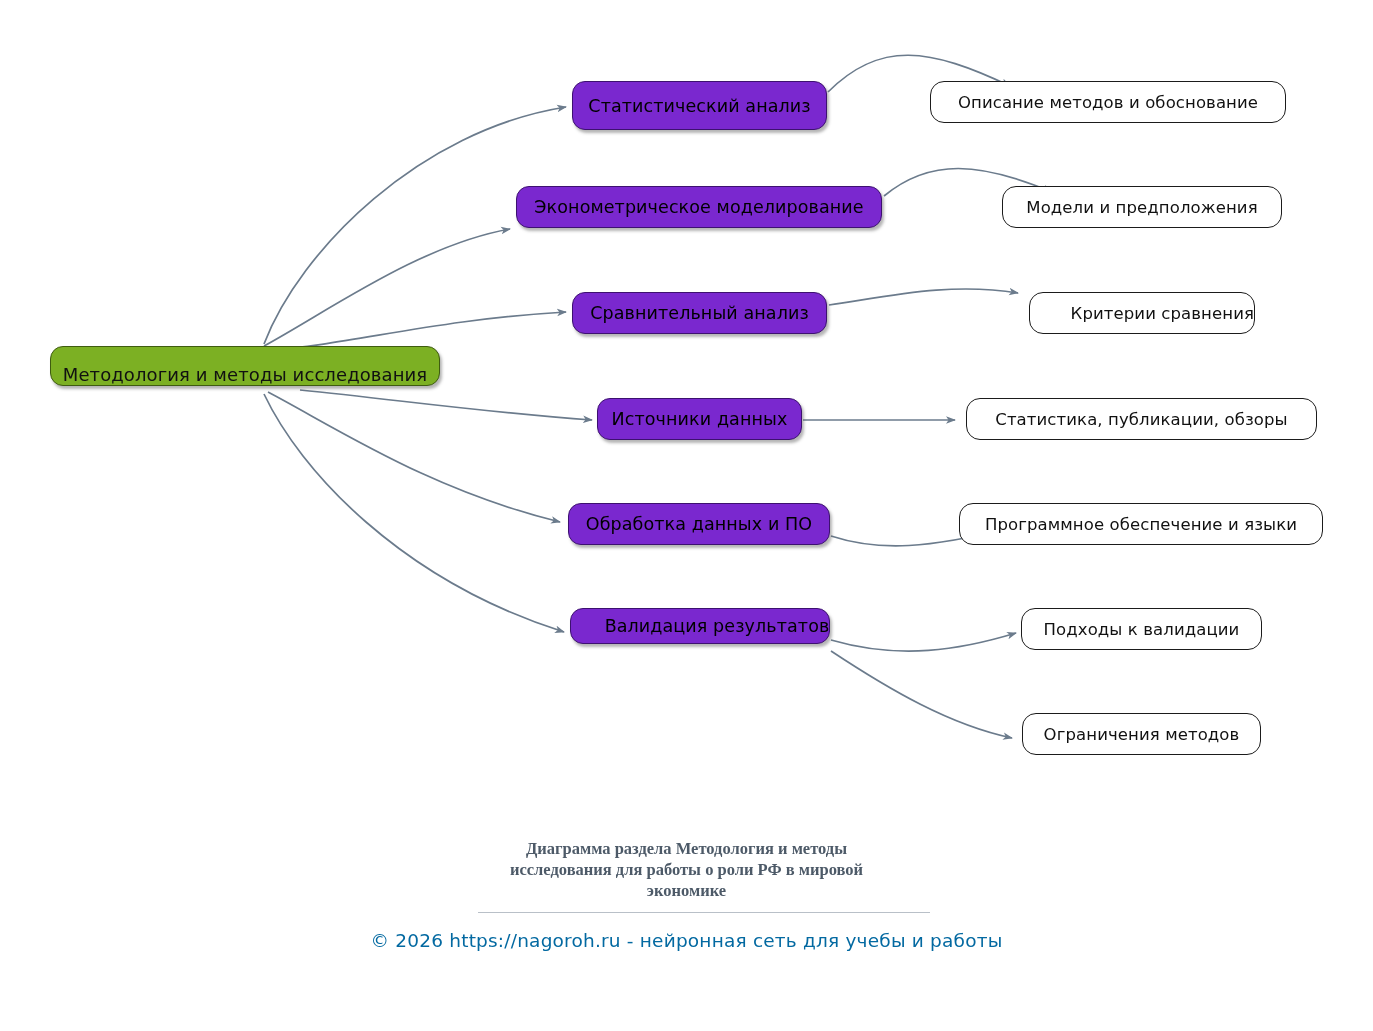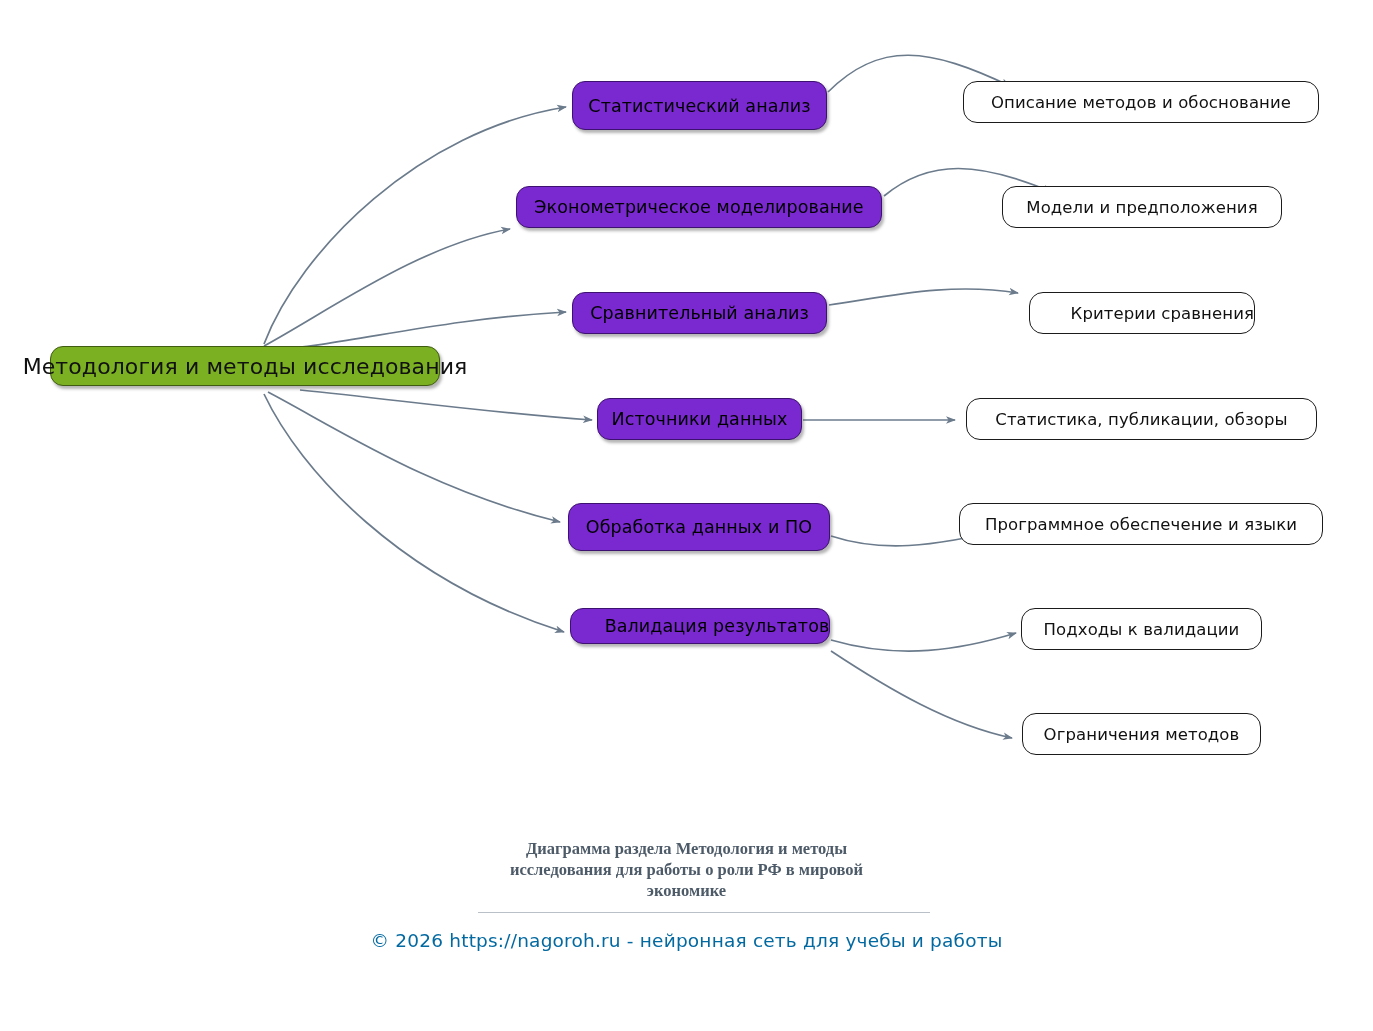--- a/index.html
+++ b/index.html
@@ -38,23 +38,24 @@
     justify-content: center;
     white-space: nowrap;
     border-radius: 13px;
     font-family: "DejaVu Sans", "Liberation Sans", sans-serif;
   }
 
   .node-root {
     background: #7cb023;
     border: 1.6px solid #3f5c10;
     color: #111111;
-    font-size: 22px;
+    font-size: 18px;
     letter-spacing: 0.1px;
     box-shadow: 2px 3px 3px rgba(90,90,90,0.45);
+    align-items: flex-end;
   }
 
   .node-branch {
     background: #7a28cf;
     border: 1.6px solid #3d1170;
     color: #000000;
     font-size: 17.5px;
     letter-spacing: 0.1px;
     box-shadow: 2px 3px 3px rgba(90,90,90,0.45);
   }
@@ -140,28 +141,28 @@
   </div>
   <div class="node node-branch" style="left:516px; top:186px; width:366px; height:42px;">
     <span>Эконометрическое моделирование</span>
   </div>
   <div class="node node-branch" style="left:572px; top:292px; width:255px; height:42px;">
     <span>Сравнительный анализ</span>
   </div>
   <div class="node node-branch" style="left:597px; top:398px; width:205px; height:42px;">
     <span>Источники данных</span>
   </div>
-  <div class="node node-branch" style="left:568px; top:503px; width:262px; height:48px;">
+  <div class="node node-branch" style="left:568px; top:503px; width:262px; height:42px;">
     <span>Обработка данных и ПО</span>
   </div>
   <div class="node node-branch" style="left:570px; top:608px; width:260px; height:36px;padding-left:34px;">
     <span>Валидация результатов</span>
   </div>
 
-  <div class="node node-leaf" style="left:963px; top:81px; width:356px; height:42px;">
+  <div class="node node-leaf" style="left:930px; top:81px; width:356px; height:42px;">
     <span>Описание методов и обоснование</span>
   </div>
   <div class="node node-leaf" style="left:1002px; top:186px; width:280px; height:42px;">
     <span>Модели и предположения</span>
   </div>
   <div class="node node-leaf" style="left:1029px; top:292px; width:226px; height:42px;justify-content:flex-end;">
     <span>Критерии сравнения</span>
   </div>
   <div class="node node-leaf" style="left:966px; top:398px; width:351px; height:42px;">
     <span>Статистика, публикации, обзоры</span>

